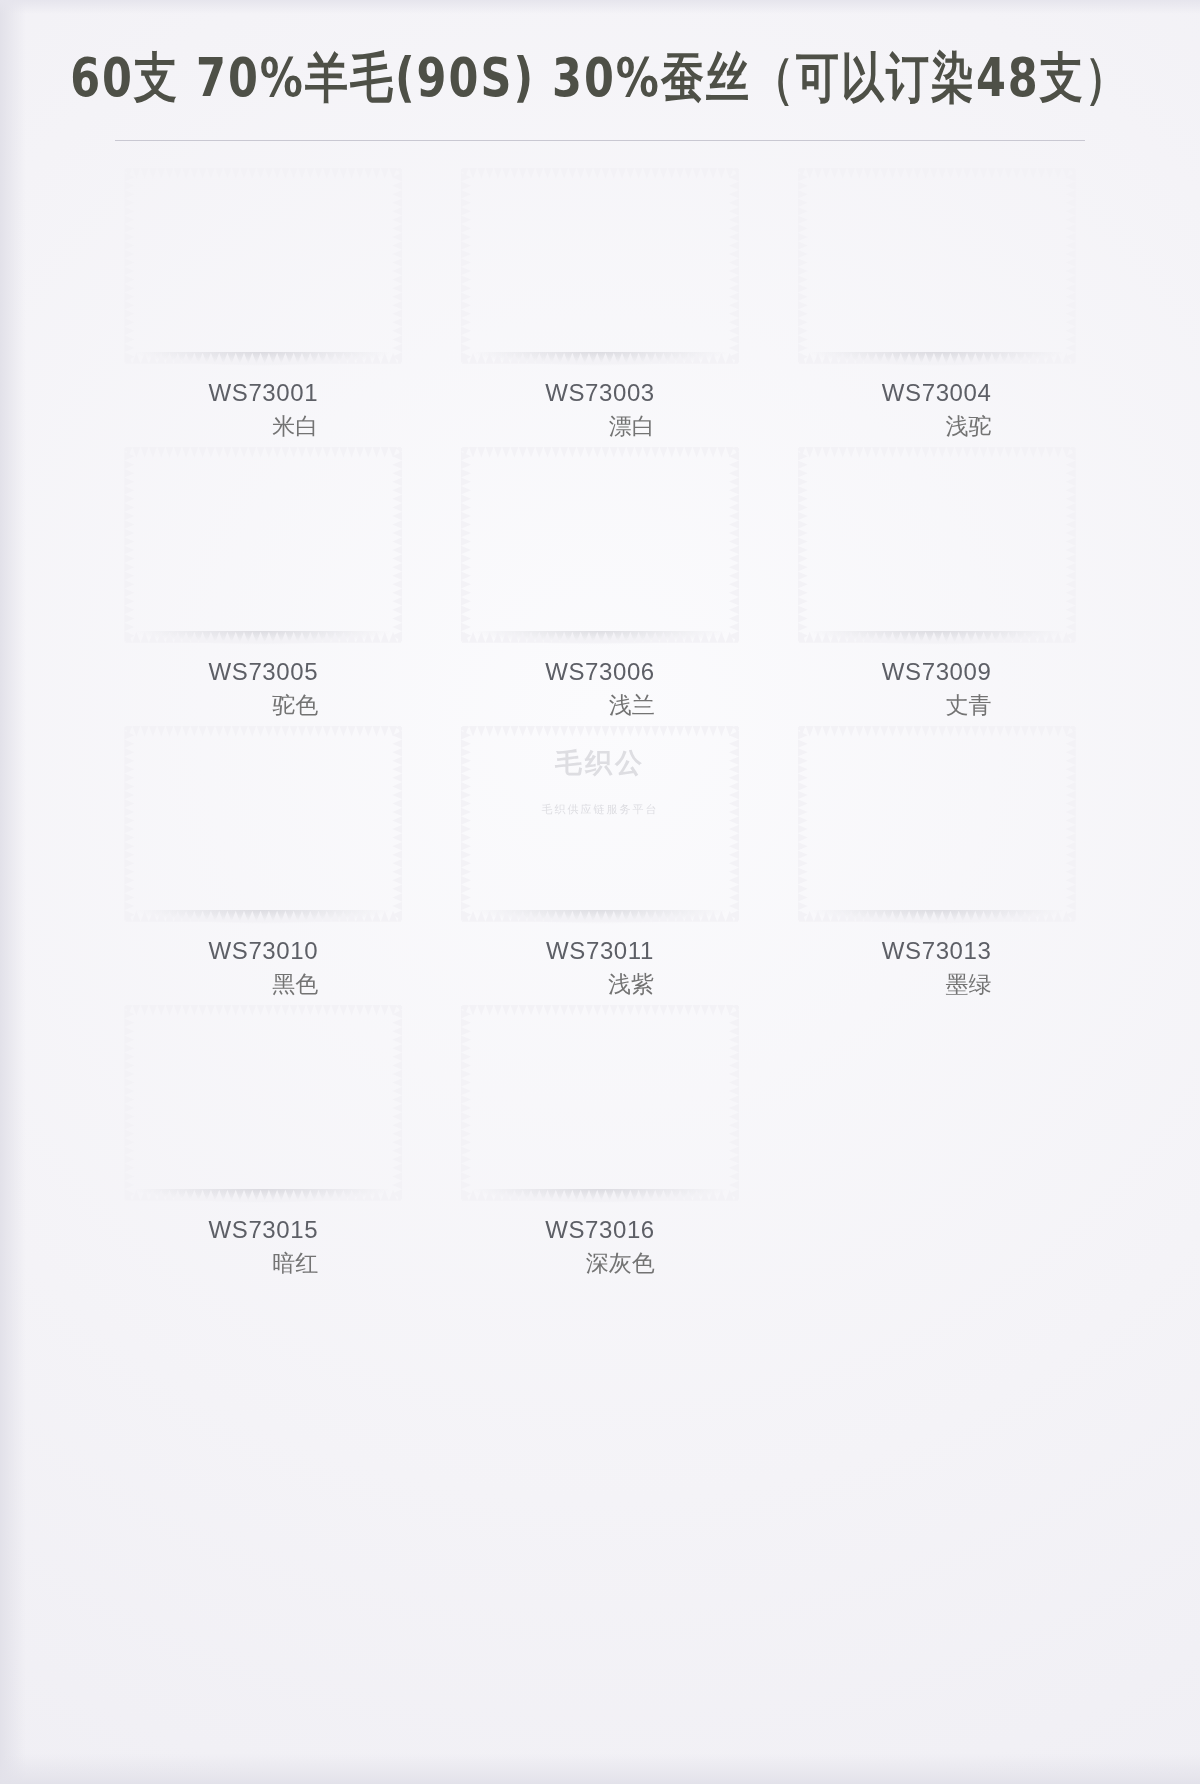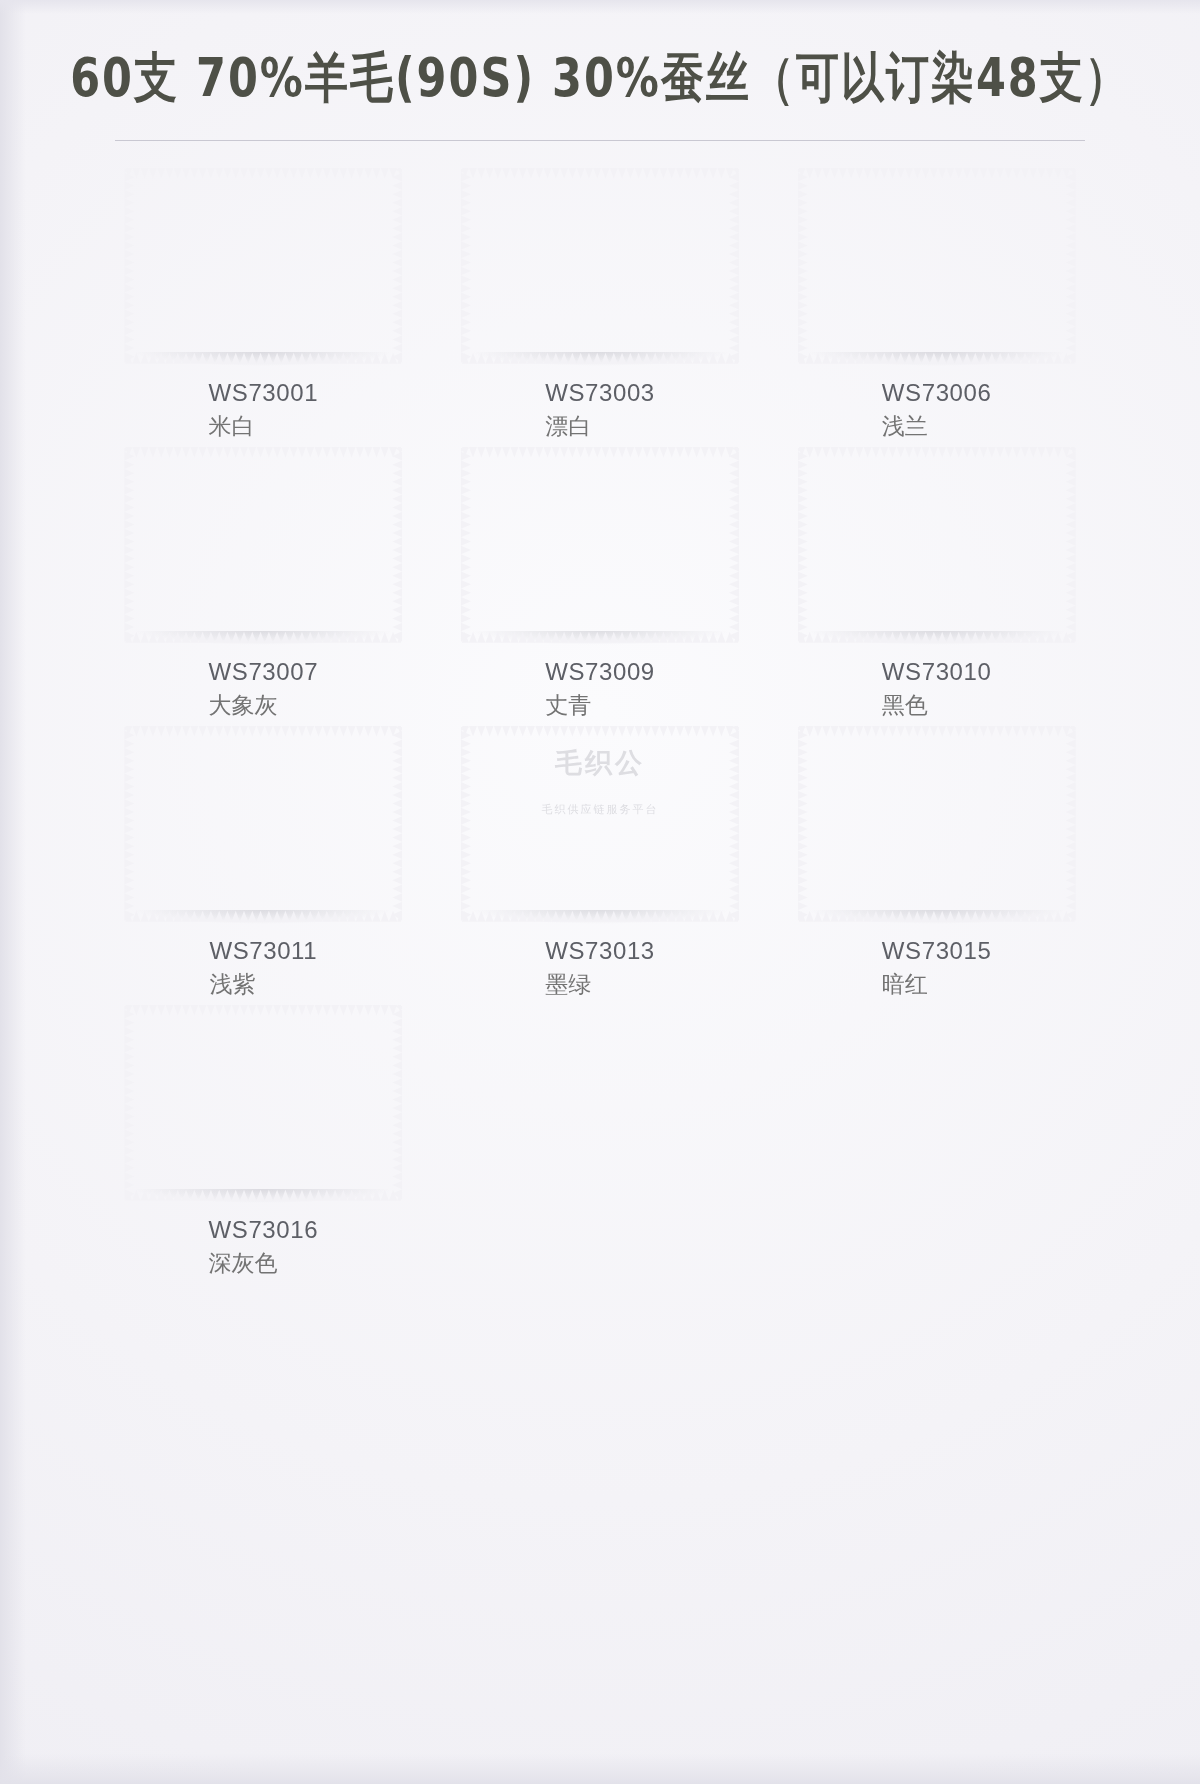--- a/index.html
+++ b/index.html
@@ -171,21 +171,21 @@
   
   .shadow {
     position: absolute;
     left: 8px; right: 8px; bottom: -3px; height: 14px;
     background: radial-gradient(ellipse at 50% 0%, rgba(110,110,125,0.20), rgba(110,110,125,0) 70%);
     z-index: 0;
     pointer-events: none;
   }
 
   
-  .caption { margin-top: 15px; text-align: left; }
+  .caption { margin-top: 15px; text-align: right; }
   .code {
     font-size: 24px;
     color: #5d5f66;
     letter-spacing: 0.6px;
     font-family: "Liberation Sans", sans-serif;
     line-height: 1.25;
   }
   .cname {
     margin-top: 4px;
     font-size: 23px;
@@ -250,43 +250,57 @@
           <div class="wv wv-r" style="--pagebg:#f3f2f6"></div>
         </div>
         <div class="caption">
           <div class="code">WS73003</div>
           <div class="cname">漂白</div>
         </div>
       </div>
       <div class="cell">
         <div class="swatch-wrap">
           <div class="shadow"></div>
+          <div class="swatch" style="--c:#c89a6b"></div>
+          <div class="zz zz-top" style="--pagebg:#f3f2f6"></div>
+          <div class="zz zz-bot" style="--pagebg:#f3f2f6"></div>
+          <div class="wv wv-l" style="--pagebg:#f3f2f6"></div>
+          <div class="wv wv-r" style="--pagebg:#f3f2f6"></div>
+        </div>
+        <div class="caption">
+          <div class="code">WS73004</div>
+          <div class="cname">浅驼</div>
+        </div>
+      </div>
+      <div class="cell">
+        <div class="swatch-wrap">
+          <div class="shadow"></div>
+          <div class="swatch" style="--c:#b89666"></div>
+          <div class="zz zz-top" style="--pagebg:#f3f2f6"></div>
+          <div class="zz zz-bot" style="--pagebg:#f3f2f6"></div>
+          <div class="wv wv-l" style="--pagebg:#f3f2f6"></div>
+          <div class="wv wv-r" style="--pagebg:#f3f2f6"></div>
+        </div>
+        <div class="caption">
+          <div class="code">WS73005</div>
+          <div class="cname">驼色</div>
+        </div>
+      </div>
+      <div class="cell">
+        <div class="swatch-wrap">
+          <div class="shadow"></div>
           <div class="swatch" style="--c:#a9d8ee"></div>
           <div class="zz zz-top" style="--pagebg:#f3f2f6"></div>
           <div class="zz zz-bot" style="--pagebg:#f3f2f6"></div>
           <div class="wv wv-l" style="--pagebg:#f3f2f6"></div>
           <div class="wv wv-r" style="--pagebg:#f3f2f6"></div>
         </div>
         <div class="caption">
           <div class="code">WS73006</div>
           <div class="cname">浅兰</div>
-        </div>
-      </div>
-      <div class="cell">
-        <div class="swatch-wrap">
-          <div class="shadow"></div>
-          <div class="swatch" style="--c:#8b8b83"></div>
-          <div class="zz zz-top" style="--pagebg:#f3f2f6"></div>
-          <div class="zz zz-bot" style="--pagebg:#f3f2f6"></div>
-          <div class="wv wv-l" style="--pagebg:#f3f2f6"></div>
-          <div class="wv wv-r" style="--pagebg:#f3f2f6"></div>
-        </div>
-        <div class="caption">
-          <div class="code">WS73007</div>
-          <div class="cname">大象灰</div>
         </div>
       </div>
       <div class="cell">
         <div class="swatch-wrap">
           <div class="shadow"></div>
           <div class="swatch" style="--c:#232b3f"></div>
           <div class="zz zz-top" style="--pagebg:#f3f2f6"></div>
           <div class="zz zz-bot" style="--pagebg:#f3f2f6"></div>
           <div class="wv wv-l" style="--pagebg:#f3f2f6"></div>
           <div class="wv wv-r" style="--pagebg:#f3f2f6"></div>

